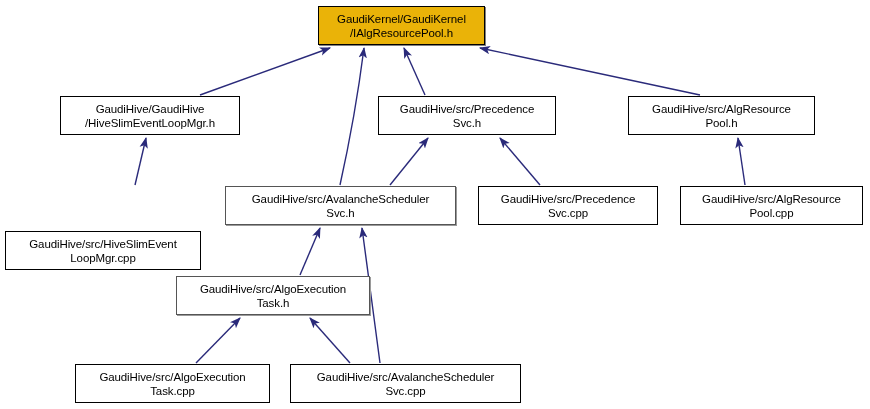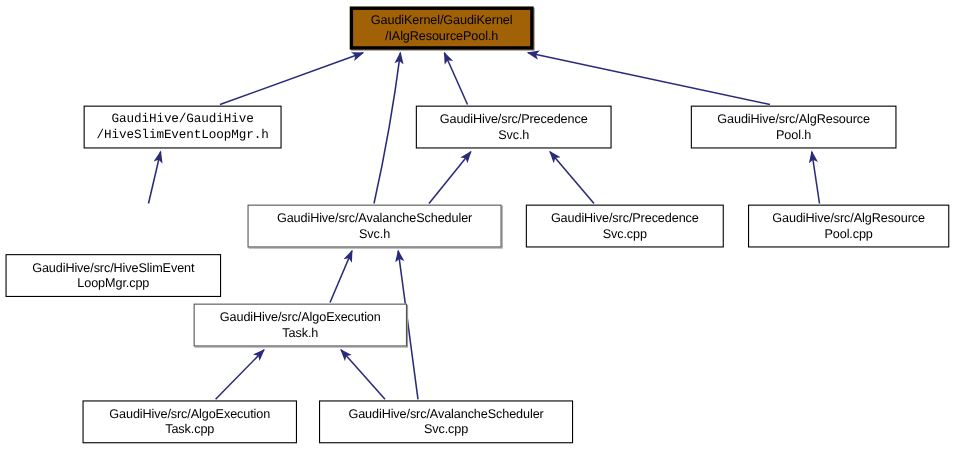--- a/index.html
+++ b/index.html
@@ -36,22 +36,22 @@
     background: #ffffff;
     border: 1px solid #000000;
     color: #000000;
     font-size: 11.5px;
     line-height: 14px;
     letter-spacing: -0.1px;
     white-space: pre-line;
     z-index: 3;
   }
   .node.root {
-    background: #a16207;
-    border: 3px solid #000000;
+    background: #eab308;
+    border: 1px solid #000000;
     box-shadow: 1px 1px 0 0 #808080;
   }
   .node.thick {
     border: 1px solid #555555;
     box-shadow: 1px 1px 0 0 #9a9a9a;
   }
   .node-label {
     display: block;
     padding: 0 4px;
   }
@@ -77,21 +77,21 @@
         <path d="M 745,185 L 738,138" stroke="#2a2a7a" stroke-width="1.4" fill="none" marker-end="url(#arrowhead)"></path>
         <path d="M 300,275 L 320,228" stroke="#2a2a7a" stroke-width="1.4" fill="none" marker-end="url(#arrowhead)"></path>
         <path d="M 380,363 C 374,320 368,270 362,228" stroke="#2a2a7a" stroke-width="1.4" fill="none" marker-end="url(#arrowhead)"></path>
         <path d="M 196,363 L 240,318" stroke="#2a2a7a" stroke-width="1.4" fill="none" marker-end="url(#arrowhead)"></path>
         <path d="M 350,363 L 310,318" stroke="#2a2a7a" stroke-width="1.4" fill="none" marker-end="url(#arrowhead)"></path>
       </g>
   </svg>
   <div id="nodes-layer">
       <div class="node root" style="left: 318px; top: 6px; width: 167px; height: 39px;"><span class="node-label">GaudiKernel/GaudiKernel
 /IAlgResourcePool.h</span></div>
-      <div class="node" style="left: 76px; top: 96px; width: 180px; height: 39px; font-family: Liberation Mono, monospace;"><span class="node-label">GaudiHive/GaudiHive
+      <div class="node" style="left: 60px; top: 96px; width: 180px; height: 39px;"><span class="node-label">GaudiHive/GaudiHive
 /HiveSlimEventLoopMgr.h</span></div>
       <div class="node" style="left: 378px; top: 96px; width: 178px; height: 39px;"><span class="node-label">GaudiHive/src/Precedence
 Svc.h</span></div>
       <div class="node" style="left: 628px; top: 96px; width: 187px; height: 39px;"><span class="node-label">GaudiHive/src/AlgResource
 Pool.h</span></div>
       <div class="node" style="left: 5px; top: 186px; width: 196px; height: 39px; margin-top: 45px;"><span class="node-label">GaudiHive/src/HiveSlimEvent
 LoopMgr.cpp</span></div>
       <div class="node thick" style="left: 225px; top: 186px; width: 231px; height: 39px;"><span class="node-label">GaudiHive/src/AvalancheScheduler
 Svc.h</span></div>
       <div class="node" style="left: 478px; top: 186px; width: 180px; height: 39px;"><span class="node-label">GaudiHive/src/Precedence

